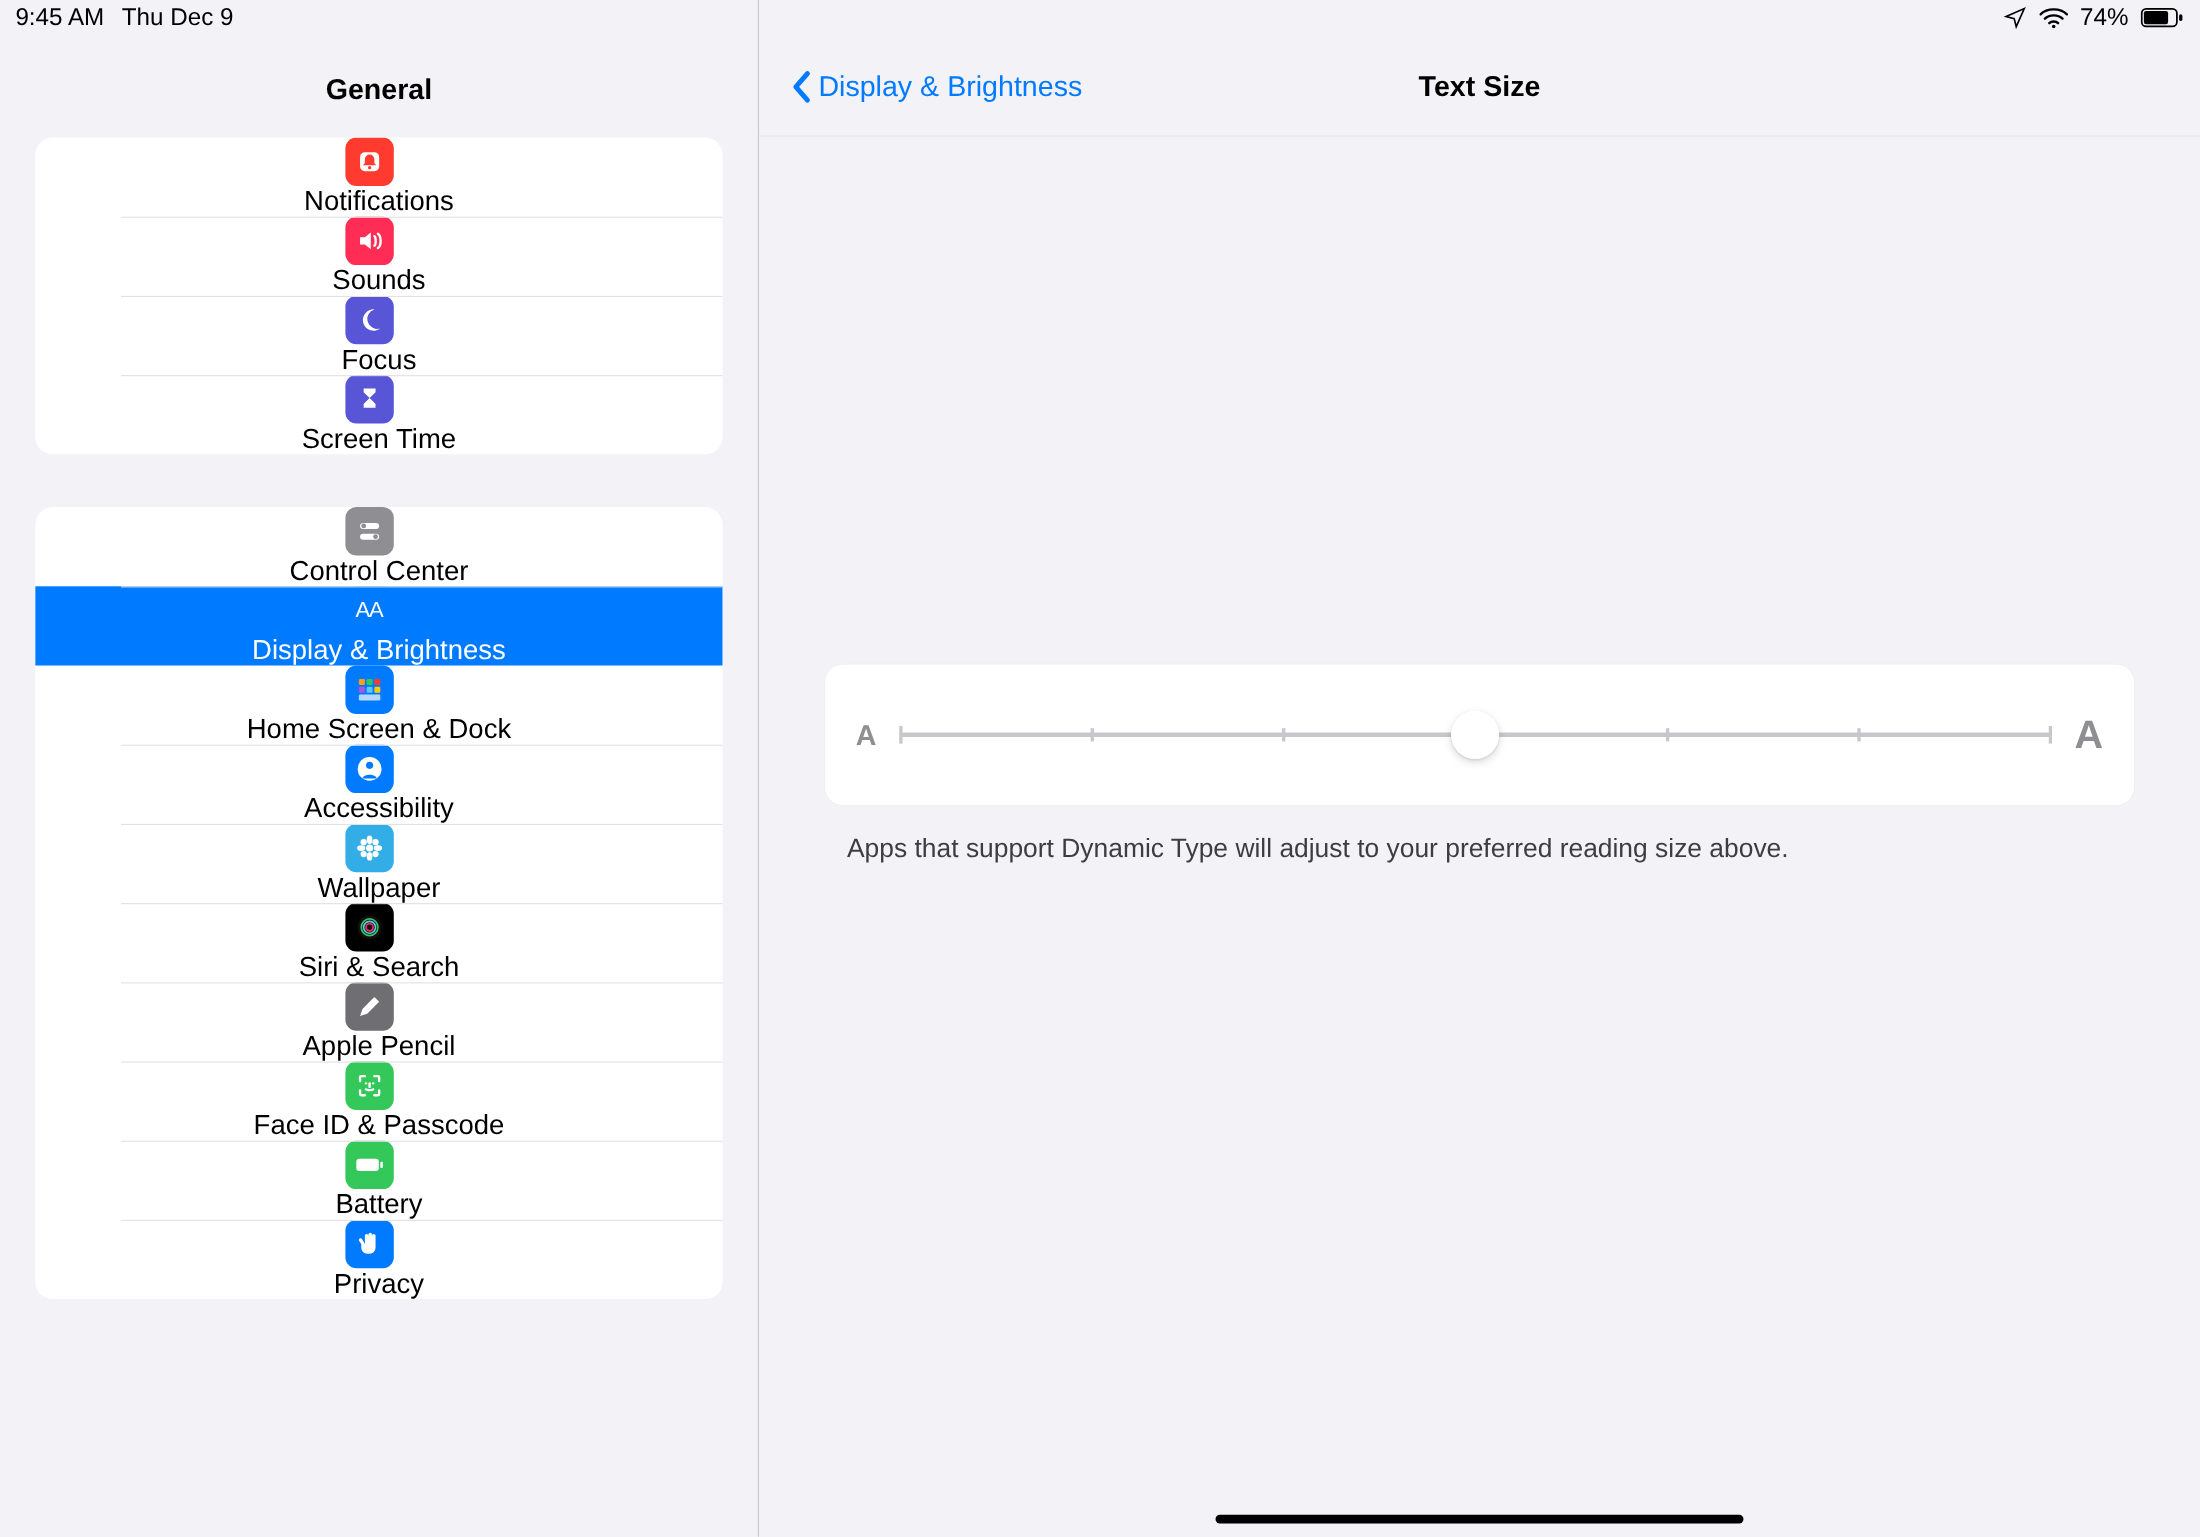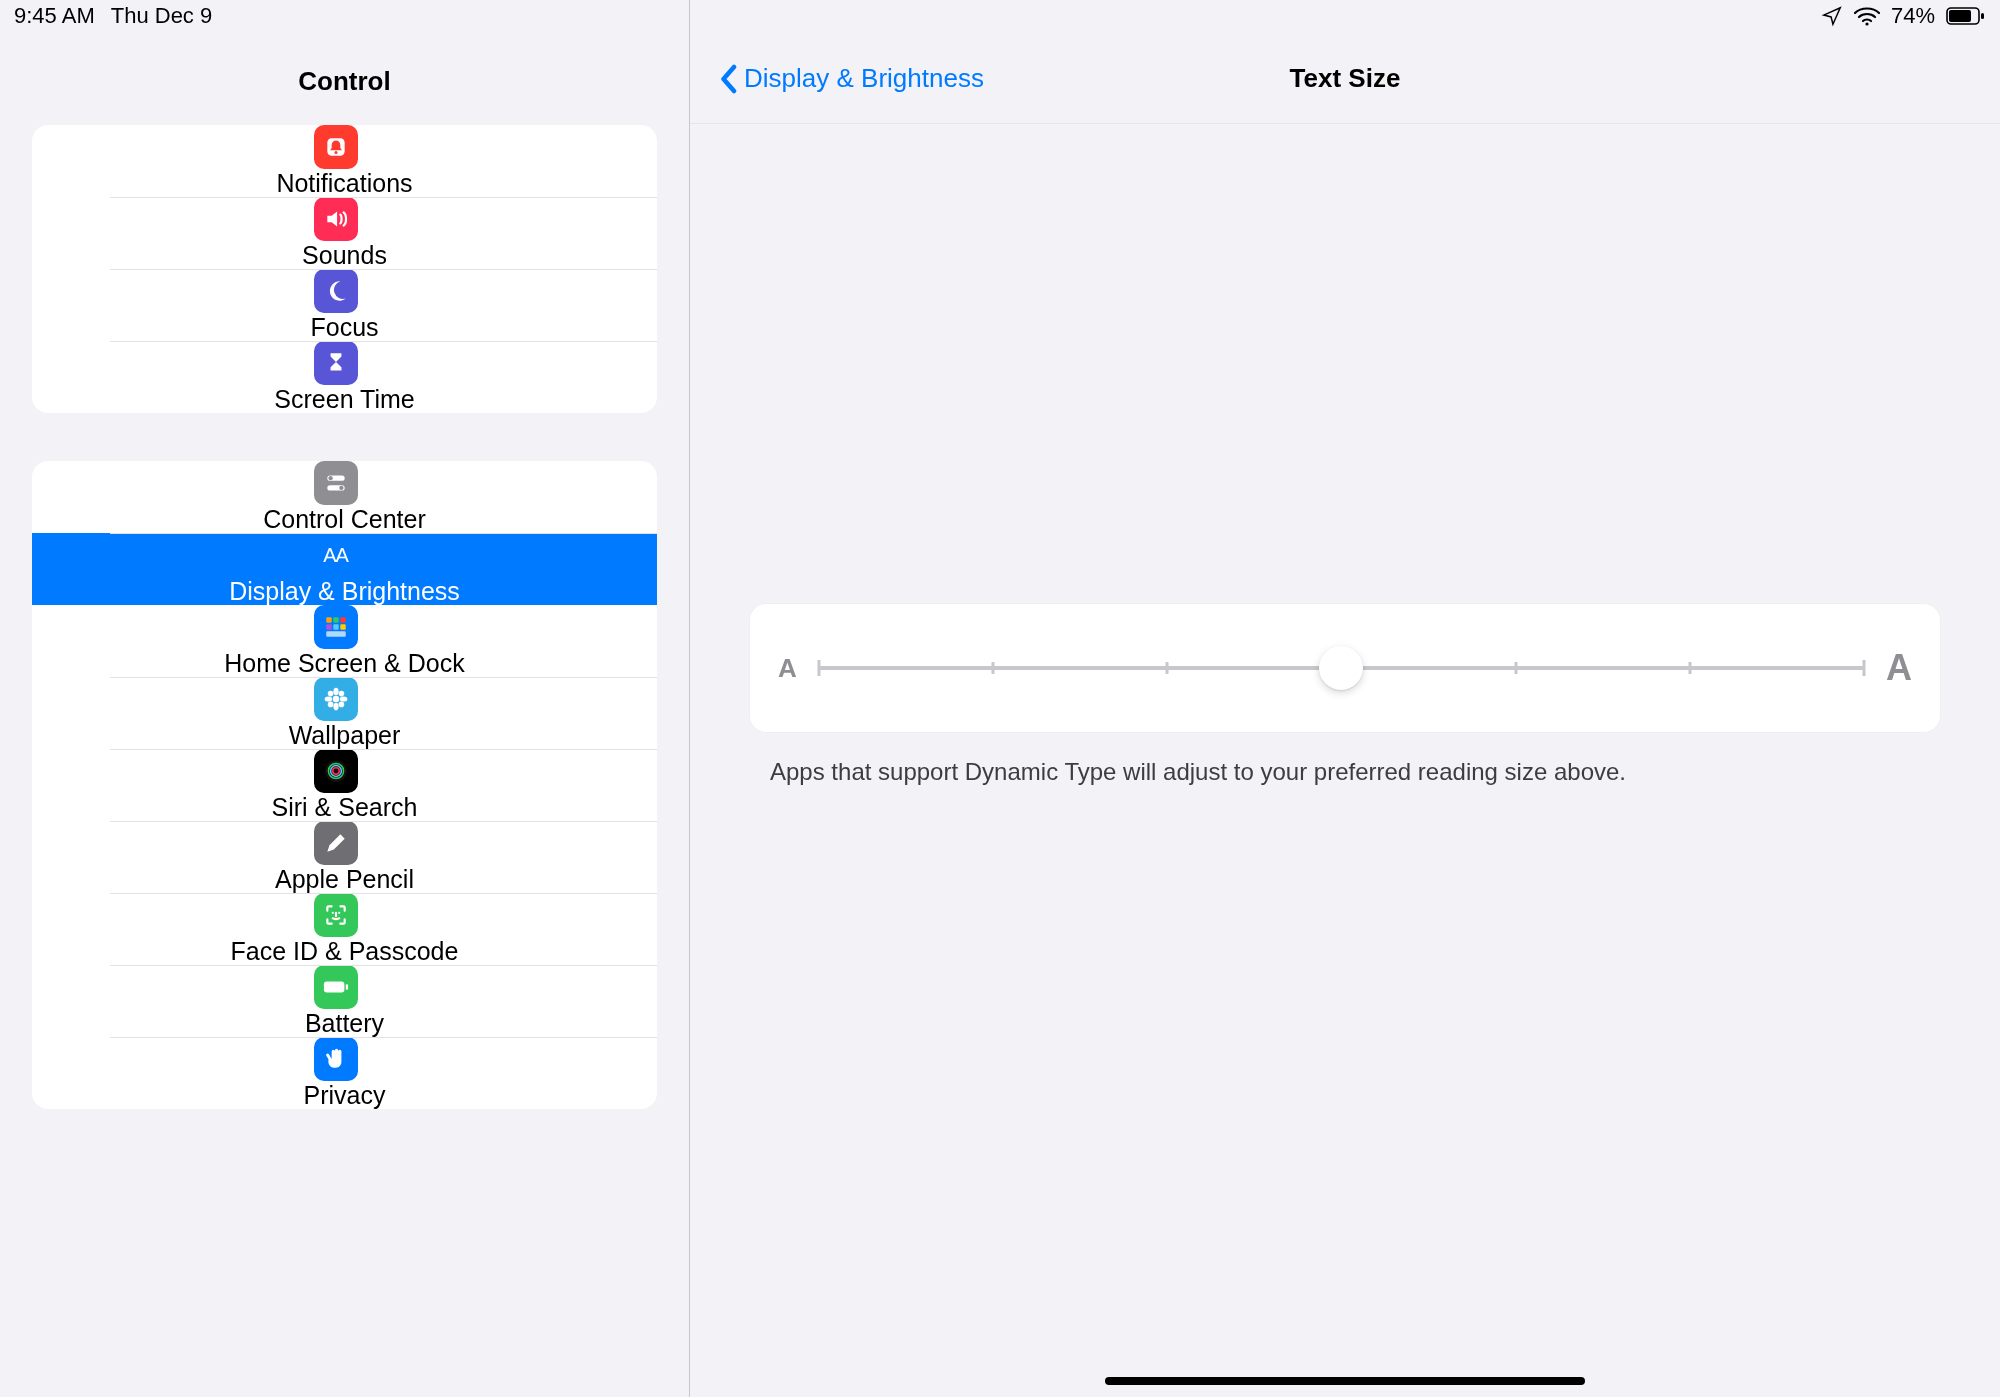--- a/index.html
+++ b/index.html
@@ -134,21 +134,21 @@
     width: 480px; height: 8px; background: #000;
     border-radius: 4px;
   }
 </style>
 </head>
 <body>
 
 <div class="split">
 
   <div class="sidebar">
-    <h1 class="sidebar-title">Control</h1>
+    <h1 class="sidebar-title">General</h1>
     <div class="sb-content" id="sidebar-groups">
         <div class="group">
           <div class="row">
             <div class="row-icon bg-red">
               <svg viewBox="0 0 24 24">
                 <rect x="4" y="4" width="16" height="16" rx="4" fill="#fff"></rect>
                 <path d="M12 6a4 4 0 0 0-4 4v3l-1.5 2h11L16 13v-3a4 4 0 0 0-4-4z" fill="#ff3b30"></path>
                 <circle cx="12" cy="17" r="1.4" fill="#ff3b30"></circle>
               </svg>
             </div>
@@ -204,20 +204,30 @@
                 <rect x="3" y="3" width="5" height="5" rx="1" fill="#ff9f0a"></rect>
                 <rect x="9.5" y="3" width="5" height="5" rx="1" fill="#34c759"></rect>
                 <rect x="16" y="3" width="5" height="5" rx="1" fill="#ff3b30"></rect>
                 <rect x="3" y="9.5" width="5" height="5" rx="1" fill="#af52de"></rect>
                 <rect x="9.5" y="9.5" width="5" height="5" rx="1" fill="#5ac8fa"></rect>
                 <rect x="16" y="9.5" width="5" height="5" rx="1" fill="#ffcc00"></rect>
                 <rect x="3" y="16" width="18" height="5" rx="1" fill="#fff" opacity="0.7"></rect>
               </svg>
             </div>
             <span class="row-label">Home Screen &amp; Dock</span>
+          </div>
+          <div class="row">
+            <div class="row-icon bg-blue">
+              <svg viewBox="0 0 24 24">
+                <circle cx="12" cy="12" r="10" fill="#fff"></circle>
+                <circle cx="12" cy="9" r="3" fill="#007aff"></circle>
+                <path d="M6 20c1-4 11-4 12 0" fill="#007aff"></path>
+              </svg>
+            </div>
+            <span class="row-label">Accessibility</span>
           </div>
           <div class="row">
             <div class="row-icon bg-cyan">
               <svg viewBox="0 0 24 24">
                 <circle cx="12" cy="12" r="3" fill="#fff"></circle>
                 <g fill="#fff">
                   <ellipse cx="12" cy="5" rx="2.4" ry="3.5"></ellipse>
                   <ellipse cx="12" cy="19" rx="2.4" ry="3.5"></ellipse>
                   <ellipse cx="5" cy="12" rx="3.5" ry="2.4"></ellipse>
                   <ellipse cx="19" cy="12" rx="3.5" ry="2.4"></ellipse>

